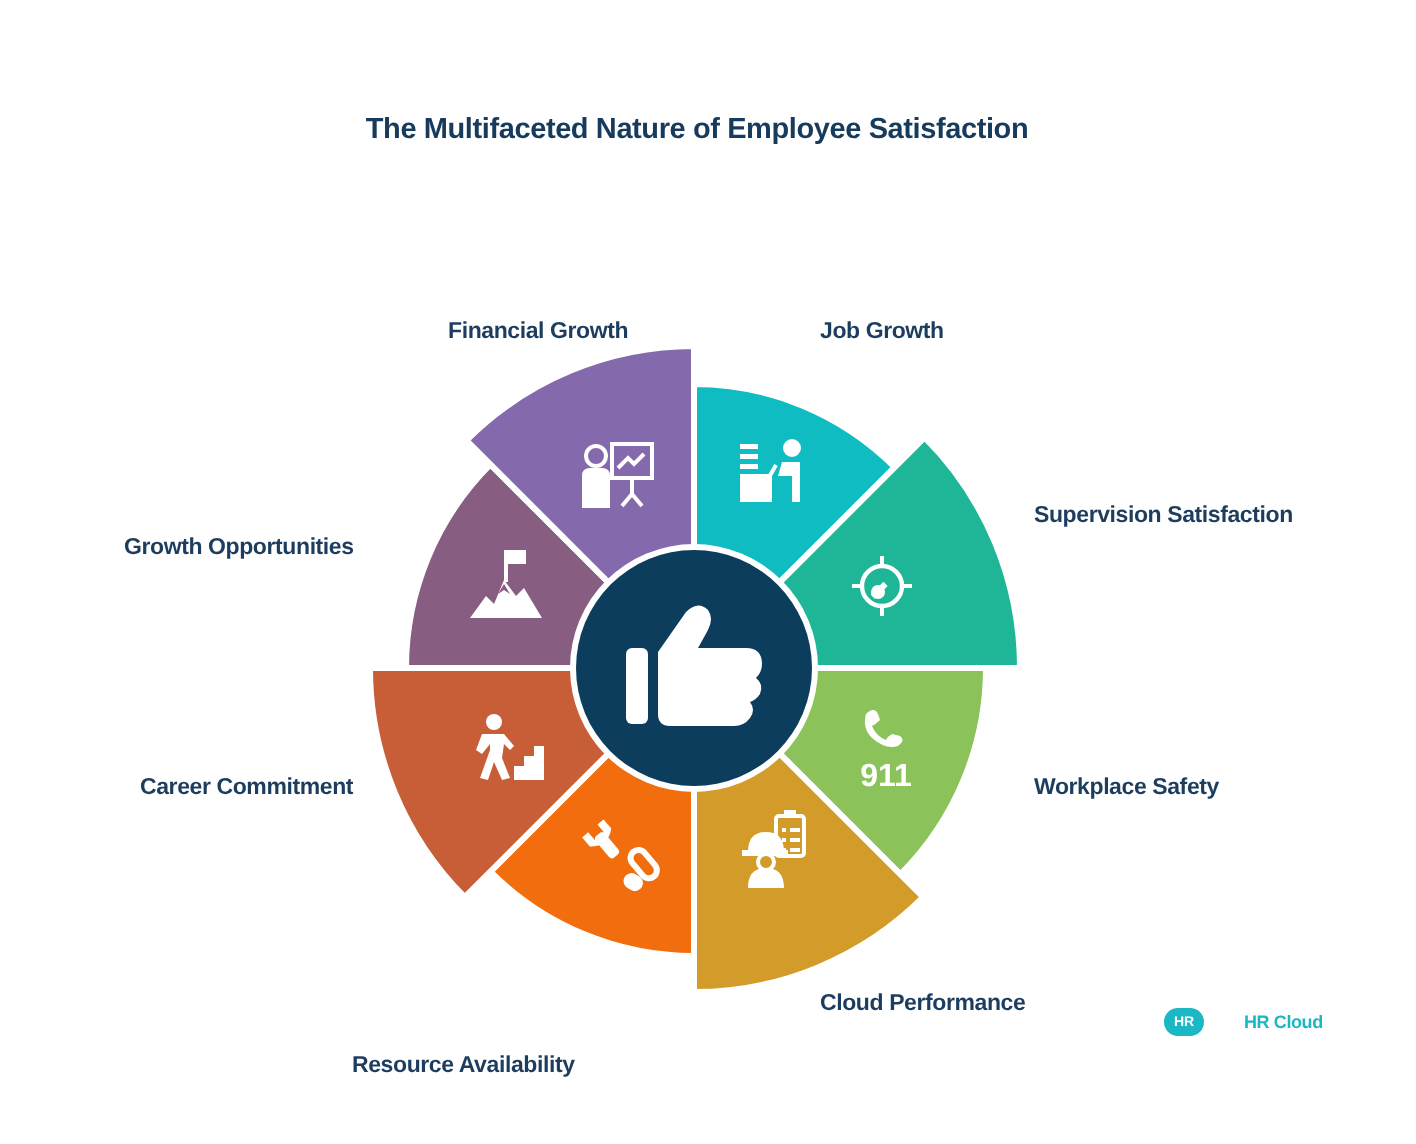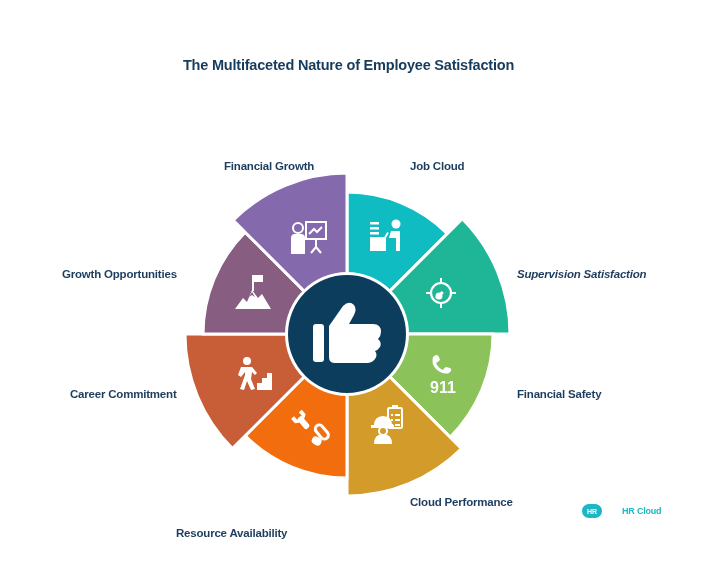--- a/index.html
+++ b/index.html
@@ -100,23 +100,23 @@
         <path d="M-17 16 L-17 0 Q-17 -4 -13 -4 L-7 -4 Q-3 -4 -3 0 L-3 16 Z"></path>
         <rect x="-2" y="-16" width="20" height="17" fill="none" stroke="#fff" stroke-width="2"></rect>
         <path d="M1 -4 L6 -9 L9 -6 L14 -11" fill="none" stroke="#fff" stroke-width="2"></path>
         <rect x="7" y="1" width="2" height="8"></rect>
         <path d="M8 9 L3 15 M8 9 L13 15" stroke="#fff" stroke-width="2"></path>
       </g>
     </g>
 </svg>
 
 <div id="labels-layer">
-    <div class="label" style="left: 410px; top: 160px;">Job Cloud</div>
-    <div class="label" style="left: 517px; top: 268px; font-style: italic;">Supervision Satisfaction</div>
-    <div class="label" style="left: 517px; top: 388px;">Financial Safety</div>
+    <div class="label" style="left: 410px; top: 160px;">Job Growth</div>
+    <div class="label" style="left: 517px; top: 252px;">Supervision Satisfaction</div>
+    <div class="label" style="left: 517px; top: 388px;">Workplace Safety</div>
     <div class="label" style="left: 410px; top: 496px;">Cloud Performance</div>
     <div class="label" style="left: 176px; top: 496px; margin-top: 31px;">Resource Availability</div>
     <div class="label" style="left: 70px; top: 388px;">Career Commitment</div>
     <div class="label" style="left: 62px; top: 268px;">Growth Opportunities</div>
     <div class="label" style="left: 196px; top: 160px; margin-left: 28px;">Financial Growth</div>
   </div>
 
 <div class="logo">
   <div class="logo-cloud">HR</div>
   <div class="logo-text">HR Cloud</div>

